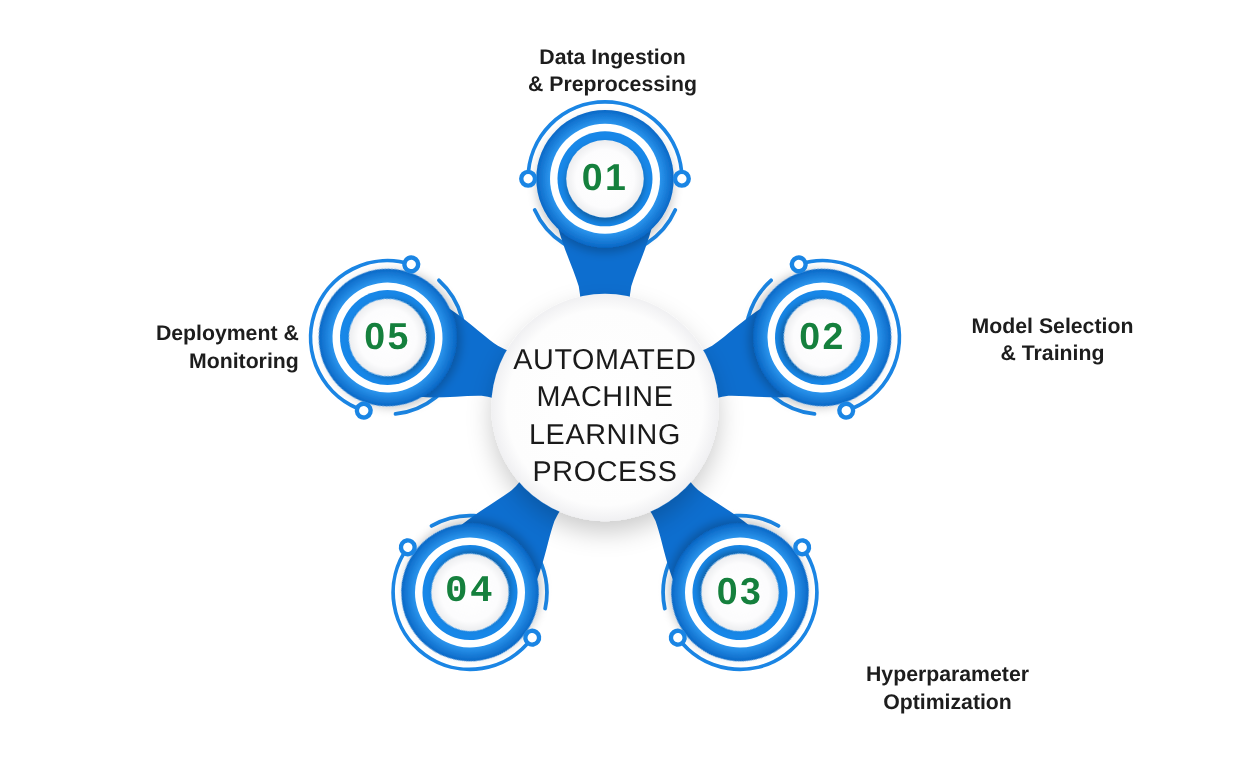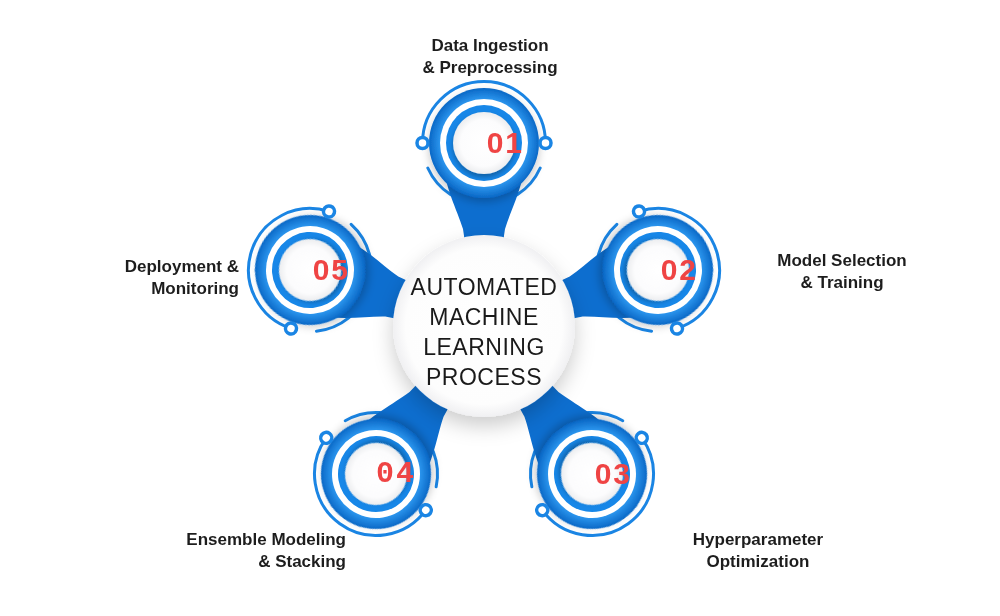--- a/index.html
+++ b/index.html
@@ -6,22 +6,22 @@
   .stage{
     position:relative;width:1000px;height:616px;background:#ffffff;
     font-family:"Liberation Sans",sans-serif;overflow:hidden;
   }
   .diagram-svg{position:absolute;left:0;top:0;}
   .node-label{
     position:absolute;font-weight:700;font-size:17px;line-height:22px;
     color:#1d1d1d;white-space:nowrap;
   }
   .node-num{
-    position:absolute;width:80px;text-align:right;font-weight:700;
-    font-size:30px;line-height:32px;letter-spacing:2px;color:#ef4444;
+    position:absolute;width:80px;text-align:center;font-weight:700;
+    font-size:30px;line-height:32px;letter-spacing:2px;color:#15803d;
   }
   .center-title{
     position:absolute;left:324px;top:272px;width:320px;text-align:center;
     font-weight:400;font-size:23px;line-height:30px;letter-spacing:0.5px;
     color:#1a1a1a;
   }
   .al-c{text-align:center}.al-l{text-align:center}.al-r{text-align:right}
 </style>
 </head>
 <body>
@@ -104,22 +104,18 @@
     <div>&amp; Preprocessing</div>
   </div>
   <div class="node-label al-l" style="left:727px;top:250px;width:230px;">
     <div>Model Selection</div>
     <div>&amp; Training</div>
   </div>
   <div class="node-label al-l" style="left:643px;top:529px;width:230px;">
     <div>Hyperparameter</div>
     <div>Optimization</div>
   </div>
-  <div class="node-label al-r" style="left:146px;top:529px;width:200px;">
-    <div>Ensemble Modeling</div>
-    <div>&amp; Stacking</div>
-  </div>
   <div class="node-label al-r" style="left:39px;top:256px;width:200px;">
     <div>Deployment &amp;</div>
     <div>Monitoring</div>
   </div>
 
 </div>
 
 </body></html>

